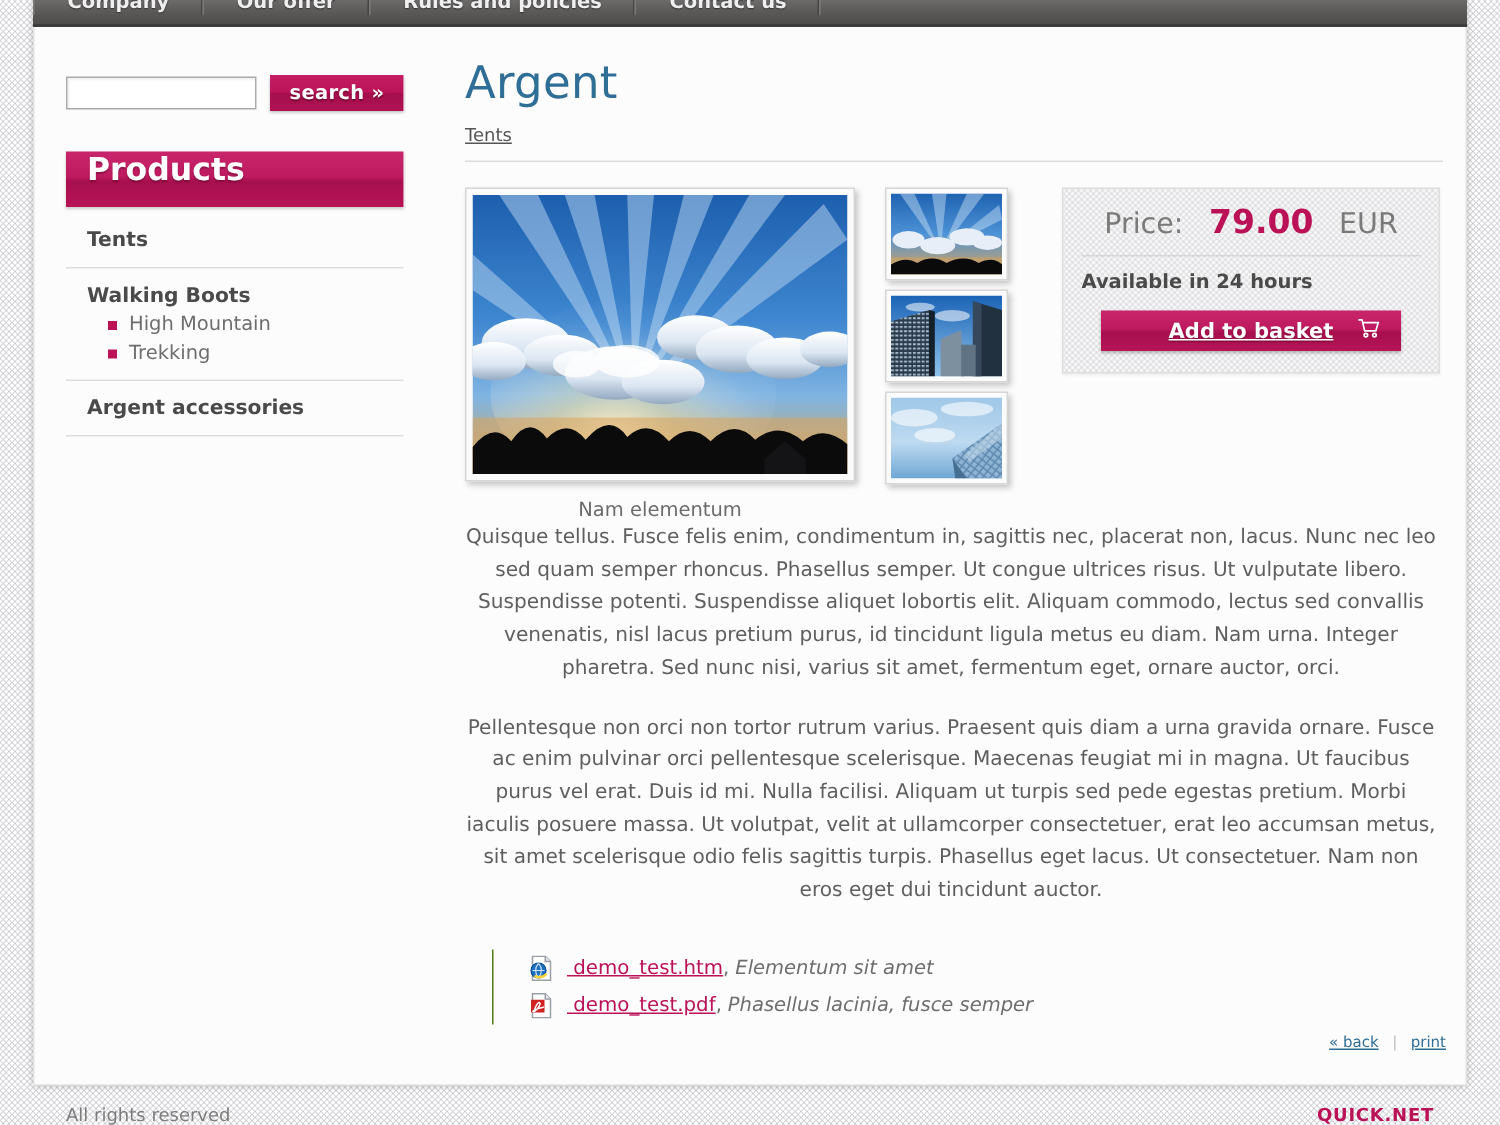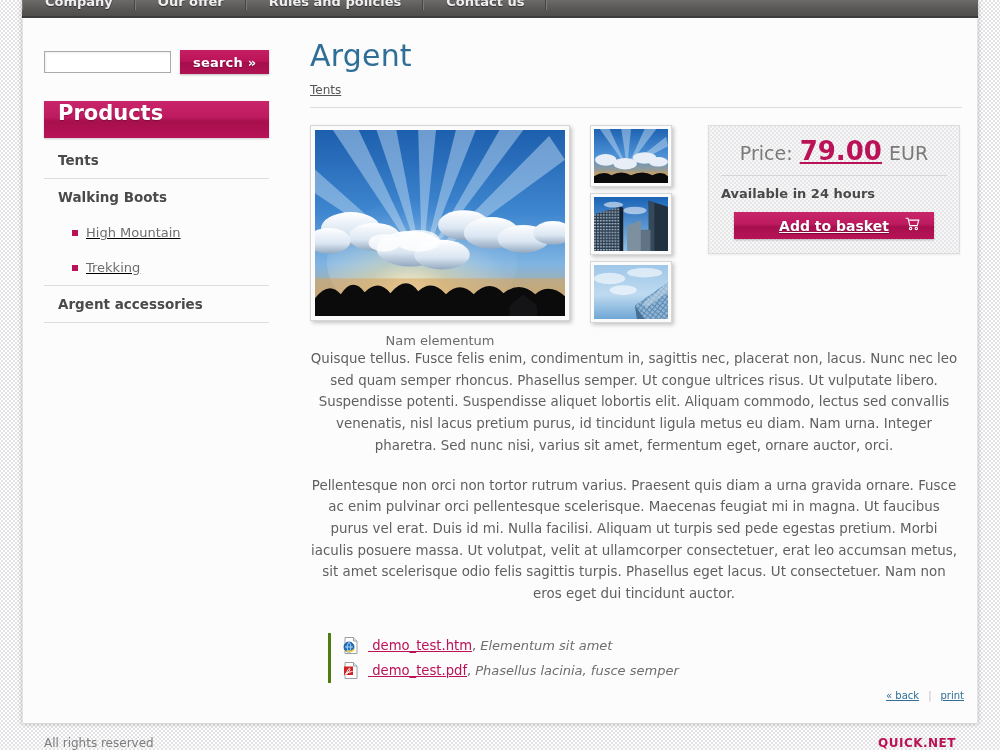--- a/index.html
+++ b/index.html
@@ -134,23 +134,22 @@
   .cat-top {
     color: #4a4a4a;
     font-size: 13.5px;
     font-weight: bold;
     text-decoration: none;
     display: block;
   }
   .sub-item {
     display: flex;
     align-items: center;
-    margin-top: 20px;
+    margin-top: 4px;
     padding-left: 14px;
-    text-decoration: underline;
   }
   .sub-bullet {
     width: 6px;
     height: 6px;
     background: #bb1257;
     margin-right: 8px;
     flex: 0 0 auto;
   }
   .sub-label {
     color: #6e6e6e;
@@ -247,21 +246,21 @@
     padding: 10px 12px 14px 12px;
     box-shadow: 0 1px 2px rgba(0,0,0,0.07);
   }
   #price-line {
     text-align: center;
     padding-bottom: 9px;
     border-bottom: 1px solid #d6d6d6;
     white-space: nowrap;
   }
   .price-label { color: #7a7a7a; font-size: 19px; }
-  .price-amount { color: #bb1257; font-size: 26px; font-weight: bold; padding: 0 2px; text-decoration: underline; }
+  .price-amount { color: #bb1257; font-size: 22px; font-weight: bold; padding: 0 12px; }
   .price-currency { color: #7a7a7a; font-size: 19px; }
   #availability {
     margin-top: 10px;
     text-align: left;
     color: #4a4a4a;
     font-size: 13px;
     font-weight: bold;
   }
   #add-basket {
     margin: 11px auto 0 auto;
@@ -294,22 +293,22 @@
     color: #5f5f5f;
     font-size: 13.4px;
     line-height: 1.62;
     margin: 0 0 18px 0;
   }
 
   
   #attachments {
     margin-top: 28px;
     margin-left: 18px;
-    border-left: 3px solid #4d7c0f;
-    padding-left: 12px;
+    border-left: 1px solid #4d7c0f;
+    padding-left: 24px;
   }
   .attach-row {
     display: flex;
     align-items: center;
     height: 25px;
   }
   .attach-icon { width: 16px; height: 17px; margin-right: 9px; flex: 0 0 auto; }
   .attach-link {
     color: #bb1257;
     font-size: 13.2px;

